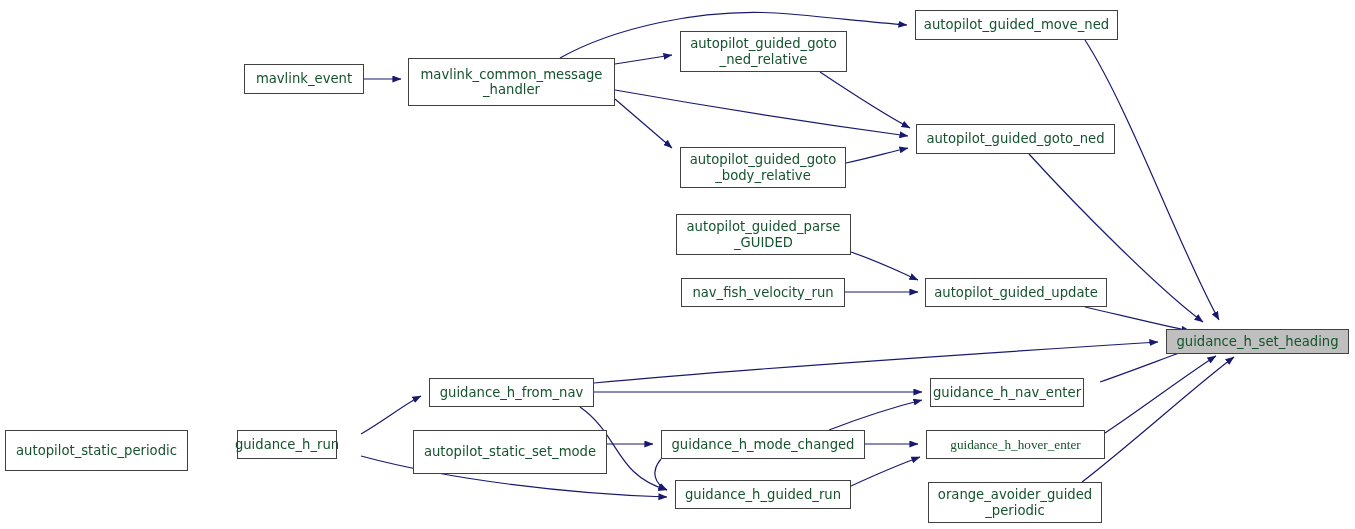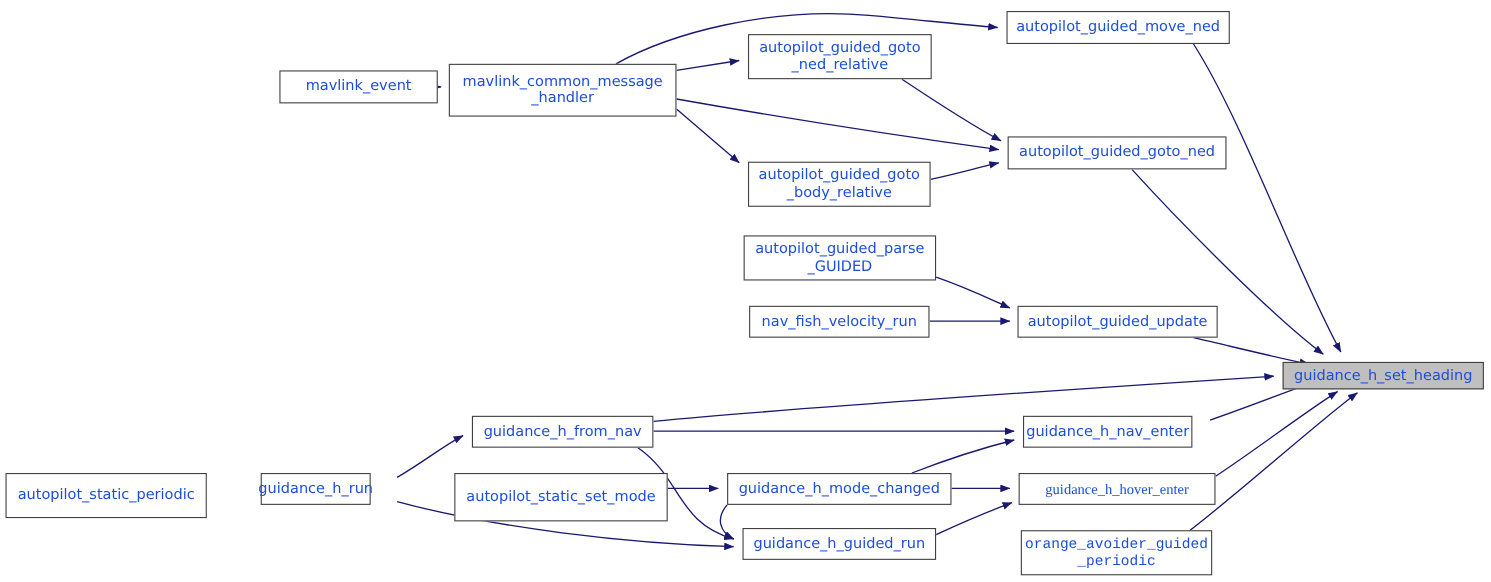--- a/index.html
+++ b/index.html
@@ -26,21 +26,21 @@
     top: 0;
     width: 1355px;
     height: 529px;
     pointer-events: none;
   }
   .node {
     position: absolute;
     box-sizing: border-box;
     border: 1px solid #404040;
     background: #ffffff;
-    color: #1d4ed8;
+    color: #14532d;
     font-size: 13.2px;
     line-height: 15.5px;
     display: flex;
     align-items: center;
     justify-content: center;
     text-align: center;
     white-space: pre;
     letter-spacing: 0px;
     z-index: 2;
   }
@@ -81,21 +81,21 @@
         <path d="M829,430 C860,418 890,408 922,400" marker-end="url(#arrowhead)"></path>
         <path d="M865,444 L918,444" marker-end="url(#arrowhead)"></path>
         <path d="M661,459 C650,472 655,484 667,490" marker-end="url(#arrowhead)"></path>
         <path d="M851,486 C875,475 898,465 920,457" marker-end="url(#arrowhead)"></path>
         <path d="M1100,382 C1140,368 1175,354 1196,347" marker-end="url(#arrowhead)"></path>
         <path d="M1105,433 C1140,410 1190,372 1216,356" marker-end="url(#arrowhead)"></path>
         <path d="M1082,482 C1130,445 1200,382 1234,357" marker-end="url(#arrowhead)"></path>
       </g>
   </svg>
   <div id="node-layer">
-      <div class="node" style="left: 254px; top: 64px; width: 144px; height: 30px;">mavlink_event</div>
+      <div class="node" style="left: 244px; top: 64px; width: 120px; height: 30px;">mavlink_event</div>
       <div class="node" style="left: 408px; top: 58px; width: 207px; height: 48px;">mavlink_common_message
 _handler</div>
       <div class="node" style="left: 680px; top: 31px; width: 167px; height: 41px;">autopilot_guided_goto
 _ned_relative</div>
       <div class="node" style="left: 915px; top: 10px; width: 203px; height: 30px;">autopilot_guided_move_ned</div>
       <div class="node" style="left: 916px; top: 124px; width: 199px; height: 30px;">autopilot_guided_goto_ned</div>
       <div class="node" style="left: 680px; top: 147px; width: 166px; height: 41px;">autopilot_guided_goto
 _body_relative</div>
       <div class="node" style="left: 676px; top: 214px; width: 175px; height: 41px;">autopilot_guided_parse
 _GUIDED</div>
@@ -103,16 +103,16 @@
       <div class="node" style="left: 925px; top: 278px; width: 182px; height: 29px;">autopilot_guided_update</div>
       <div class="node highlight" style="left: 1166px; top: 329px; width: 183px; height: 25px;">guidance_h_set_heading</div>
       <div class="node" style="left: 429px; top: 378px; width: 165px; height: 29px;">guidance_h_from_nav</div>
       <div class="node" style="left: 930px; top: 378px; width: 154px; height: 29px;">guidance_h_nav_enter</div>
       <div class="node" style="left: 5px; top: 430px; width: 183px; height: 41px;">autopilot_static_periodic</div>
       <div class="node" style="left: 237px; top: 430px; width: 100px; height: 29px;">guidance_h_run</div>
       <div class="node" style="left: 413px; top: 430px; width: 194px; height: 44px;">autopilot_static_set_mode</div>
       <div class="node" style="left: 661px; top: 430px; width: 204px; height: 29px;">guidance_h_mode_changed</div>
       <div class="node" style="left: 926px; top: 430px; width: 179px; height: 29px; font-family: Liberation Serif, serif;">guidance_h_hover_enter</div>
       <div class="node" style="left: 675px; top: 480px; width: 176px; height: 29px;">guidance_h_guided_run</div>
-      <div class="node" style="left: 928px; top: 482px; width: 174px; height: 41px; font-family: Liberation Mono, monospace;">orange_avoider_guided
+      <div class="node" style="left: 928px; top: 482px; width: 174px; height: 41px;">orange_avoider_guided
 _periodic</div>
     </div>
 </div>
 
 </body></html>

